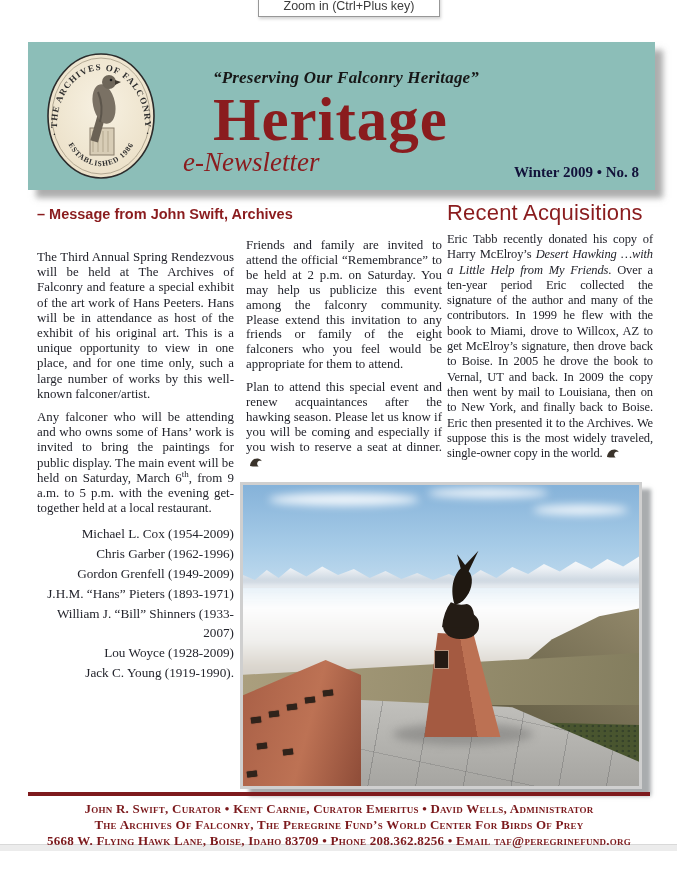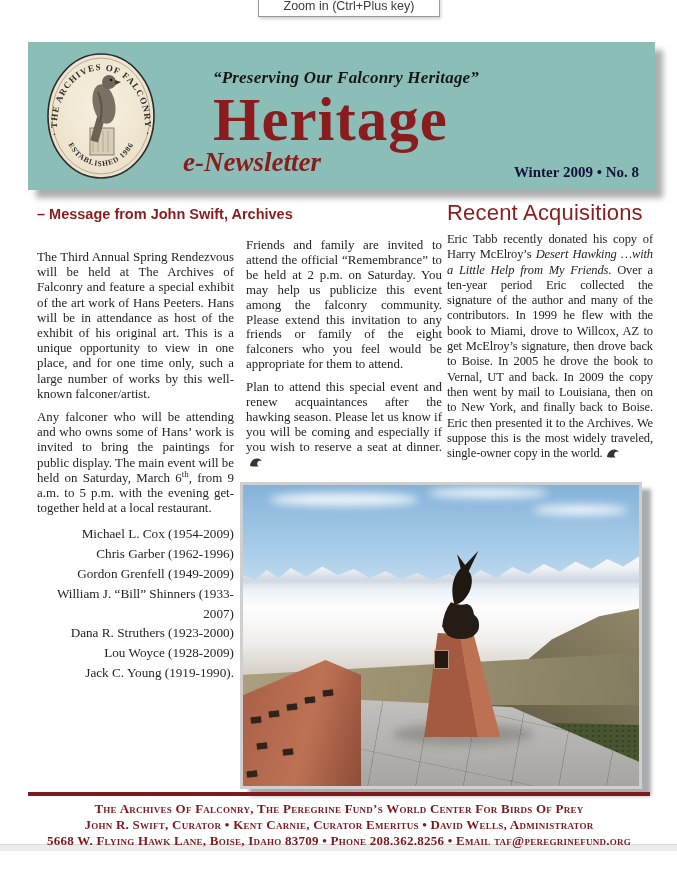--- a/index.html
+++ b/index.html
@@ -12,21 +12,21 @@
            font-family:"Liberation Sans",sans-serif;font-size:12.5px;color:#3c3c3c;
            padding-bottom:3px;box-sizing:border-box;z-index:30;}
   
   .masthead{position:absolute;left:28px;top:42px;width:627px;height:148px;background:#8cbeb8;
             box-shadow:8px 8px 6px rgba(105,105,105,.55);z-index:2;}
   .logo{position:absolute;left:18px;top:10px;width:110px;height:128px;}
   .mast-text{position:absolute;left:185px;top:14px;width:400px;margin-top:12px;}
   .tagline{font-size:17px;font-weight:bold;font-style:italic;color:#171717;letter-spacing:.2px;}
   .title{font-size:61px;font-weight:bold;color:#8a1c1e;line-height:1.02;margin-top:1px;
          letter-spacing:1px;}
-  .subtitle{font-size:27px;font-weight:bold;font-style:italic;color:#8a1c1e;margin-top:-4px;
+  .subtitle{font-size:27px;font-weight:normal;font-style:italic;color:#8a1c1e;margin-top:-4px;
             transform:translateX(-30px);}
   .issue{position:absolute;right:16px;bottom:9px;font-size:15px;font-weight:bold;color:#12123a;}
   
   .headline-block{position:absolute;left:37px;top:201px;width:412px;z-index:1;
                   font-family:"Liberation Sans",sans-serif;color:#8a1c1e;}
   .headline{font-size:17.5px;font-weight:bold;letter-spacing:.1px;}
   .subheadline{font-size:14.5px;font-weight:bold;margin-top:5px;}
   .col{position:absolute;color:#23242c;text-align:justify;z-index:1;}
   .col p{margin:0 0 8px 0;font-size:12.9px;line-height:15.2px;}
   .col-left{left:37px;top:250px;width:197px;}
@@ -138,22 +138,22 @@
     <div class="subheadline">– Message from John Swift, Archives</div>
   </div>
 
   <div class="col col-left">
     <p>The Third Annual Spring Rendezvous will be held at The Archives of Falconry and feature a special exhibit of the art work of Hans Peeters.  Hans will be in attendance as host of the exhibit of his original art.  This is a unique opportunity to view in one place, and for one time only, such a large number of works by this well-known falconer/artist.</p>
     <p><span>Any falconer who will be attending and who owns some of Hans’ work is invited to bring the paintings for public display. The main event will be held on Saturday, March 6</span><sup>th</sup><span>, from 9 a.m. to 5 p.m. with the evening get-together held at a local restaurant.</span></p>
     <div class="names">
       <div>Michael L. Cox (1954-2009)</div>
       <div>Chris Garber (1962-1996)</div>
       <div>Gordon Grenfell (1949-2009)</div>
+      <div>J.H.M. “Hans” Pieters (1893-1971)</div>
       <div>William J. “Bill” Shinners (1933-2007)</div>
-      <div>Dana R. Struthers (1923-2000)</div>
       <div>Lou Woyce (1928-2009)</div>
       <div>Jack C. Young (1919-1990).</div>
     </div>
   </div>
 
   <div class="col col-mid">
     <p>Friends and family are invited to attend the official “Remembrance” to be held at 2 p.m. on Saturday. You may help us publicize this event among the falconry community. Please extend this invitation to any friends or family of the eight falconers who you feel would be appropriate for them to attend.</p>
     <p><span>Plan to attend this special event and renew acquaintances after the hawking season.  Please let us know if you will be coming and especially if you wish to reserve a seat at dinner.</span><svg class="dingbat" viewBox="0 0 13 10">
           <path d="M1 9 C1.5 4 5 1 9 1.5 C11 1.8 12.4 3 12.6 4.2 C10.5 3.4 9 4 8.4 5.6 C7.8 7.2 8.4 8.6 9.6 9.4 C6.8 9.8 3.8 9.6 1 9 Z" fill="#3a332b"></path>
         </svg></p>
@@ -191,19 +191,19 @@
     <div class="ph-mon-plq"></div>
     <div class="ph-bronze"></div>
     <svg class="ph-falcon" viewBox="0 0 60 90">
       <path d="M12 88 Q14 70 22 60 Q30 64 40 62 Q50 64 48 88 Z" fill="#241c15"></path>
       <path d="M26 62 C20 42 27 27 33 22 L29 6 L38 18 L53 2 L42 25 C48 31 46 45 40 53 C36 59 31 63 26 62 Z" fill="#1f1811"></path>
     </svg>
   </div>
 
   <div class="footer-rule"></div>
   <div class="footer">
+    <div>John R. Swift, Curator  •  Kent Carnie, Curator Emeritus  •  David Wells, Administrator</div>
     <div>The Archives Of Falconry, The Peregrine Fund’s World Center For Birds Of Prey</div>
-    <div>John R. Swift, Curator  •  Kent Carnie, Curator Emeritus  •  David Wells, Administrator</div>
     <div>5668 W. Flying Hawk Lane, Boise, Idaho 83709  •  Phone 208.362.8256  •  Email taf@peregrinefund.org</div>
   </div>
 
   <div class="bottom-strip"></div>
 </div>
 
 </body></html>

